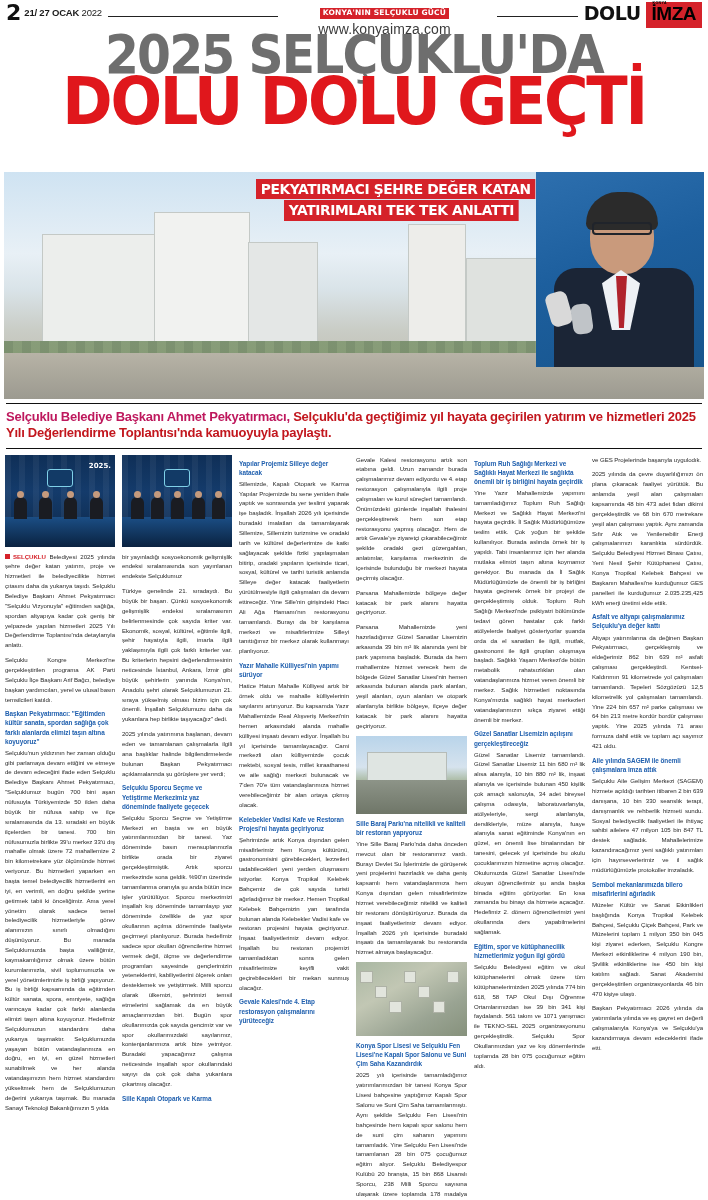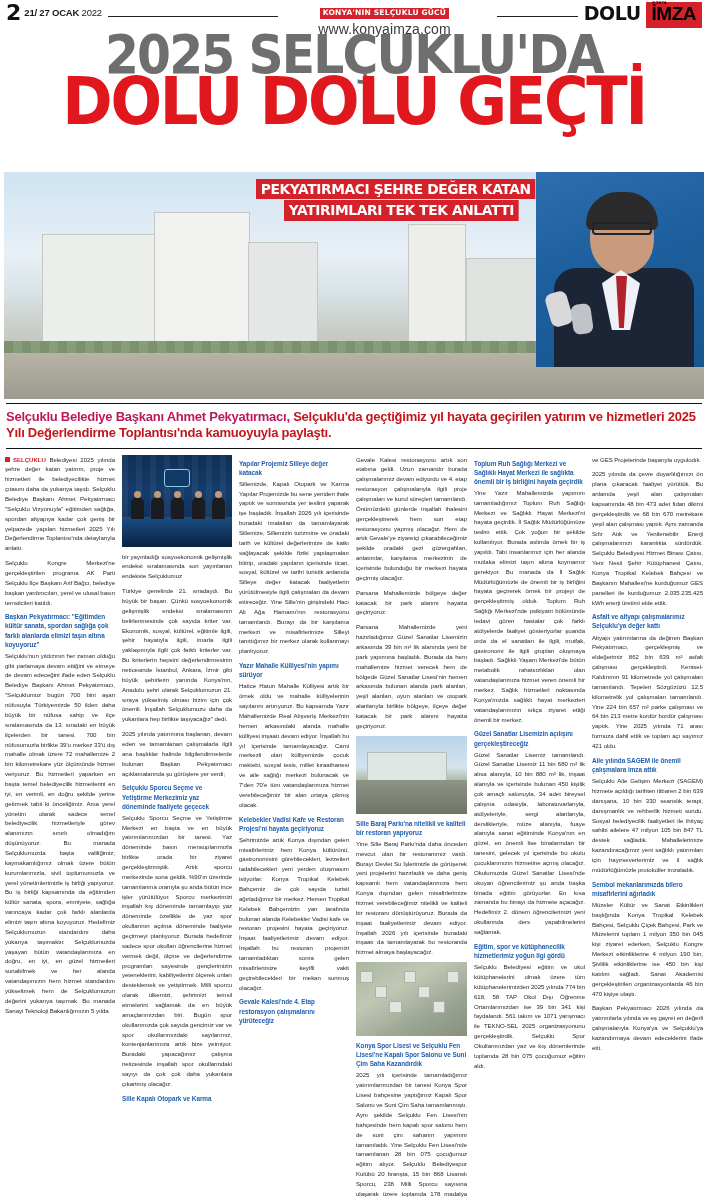--- a/index.html
+++ b/index.html
@@ -281,20 +281,32 @@
   </div>
 
   <div class="lead-row">
     <div class="lead-text">
       <b>Selçuklu Belediye Başkanı Ahmet Pekyatırmacı,</b><span> Selçuklu'da geçtiğimiz yıl hayata geçirilen yatırım ve hizmetleri 2025 Yılı Değerlendirme Toplantısı'nda kamuoyuyla paylaştı.</span>
     </div>
   </div>
 
   <div class="cols" id="columns">
       <div class="col">
+        <div class="photo">
+          <div class="ph-stage">
+            <div class="panelbg"></div>
+            <div class="logo-badge"></div>
+            <div class="desk"></div>
+            <div class="person" style="left: 8%;"></div>
+            <div class="person" style="left: 31%;"></div>
+            <div class="person" style="left: 54%;"></div>
+            <div class="person" style="left: 77%;"></div>
+            <div class="ph-text">2025.</div>
+          </div>
+        </div>
         <p class="p"><span class="sq"></span><span class="lead-in">SELÇUKLU</span><span> Belediyesi 2025 yılında şehre değer katan yatırım, proje ve hizmetleri ile belediyecilikte hizmet çıtasını daha da yukarıya taşıdı. Selçuklu Belediye Başkanı Ahmet Pekyatırmacı "Selçuklu Vizyonuyla" eğitimden sağlığa, spordan altyapıya kadar çok geniş bir yelpazede yapılan hizmetleri 2025 Yılı Değerlendirme Toplantısı'nda detaylarıyla anlattı.</span></p>
         <p class="p"><span>Selçuklu Kongre Merkezi'ne gerçekleştirilen programa AK Parti Selçuklu İlçe Başkanı Arif Bağcı, belediye başkan yardımcıları, yerel ve ulusal basın temsilcileri katıldı.</span></p>
         <div class="sub">Başkan Pekyatırmacı: "Eğitimden kültür sanata, spordan sağlığa çok farklı alanlarda elimizi taşın altına koyuyoruz"</div>
         <p class="p"><span>Selçuklu'nun yıldızının her zaman olduğu gibi parlamaya devam ettiğini ve etmeye de devam edeceğini ifade eden Selçuklu Belediye Başkanı Ahmet Pekyatırmacı, "Selçuklumuz bugün 700 bini aşan nüfusuyla Türkiyemizde 50 ilden daha büyük bir nüfusa sahip ve ilçe sıralamasında da 13. sıradaki en büyük ilçelerden bir tanesi. 700 bin nüfusumuzla birlikte 39'u merkez 33'ü dış mahalle olmak üzere 72 mahallemize 2 bin kilometrekare yüz ölçümünde hizmet veriyoruz. Bu hizmetleri yaparken en başta temel belediyecilik hizmetlerini en iyi, en verimli, en doğru şekilde yerine getirmek tabii ki önceliğimiz. Ama yerel yönetim olarak sadece temel belediyecilik hizmetleriyle görev alanımızın sınırlı olmadığını düşünüyoruz. Bu manada Selçuklumuzda başta valiliğimiz, kaymakamlığımız olmak üzere bütün kurumlarımızla, sivil toplumumuzla ve yerel yönetimlerimizle iş birliği yapıyoruz. Bu iş birliği kapsamında da eğitimden kültür sanata, spora, emniyete, sağlığa varıncaya kadar çok farklı alanlarda elimizi taşın altına koyuyoruz. Hedefimiz Selçuklumuzun standardını daha yukarıya taşımaktır. Selçuklumuzda yaşayan bütün vatandaşlarımıza en doğru, en iyi, en güzel hizmetleri sunabilmek ve her alanda vatandaşımızın hem hizmet standardını yükseltmek hem de Selçuklumuzun değerini yukarıya taşımak. Bu manada Sanayi Teknoloji Bakanlığımızın 5 yılda</span></p>
       </div>
       <div class="col">
         <div class="photo">
           <div class="ph-stage">
             <div class="panelbg"></div>
             <div class="logo-badge"></div>

